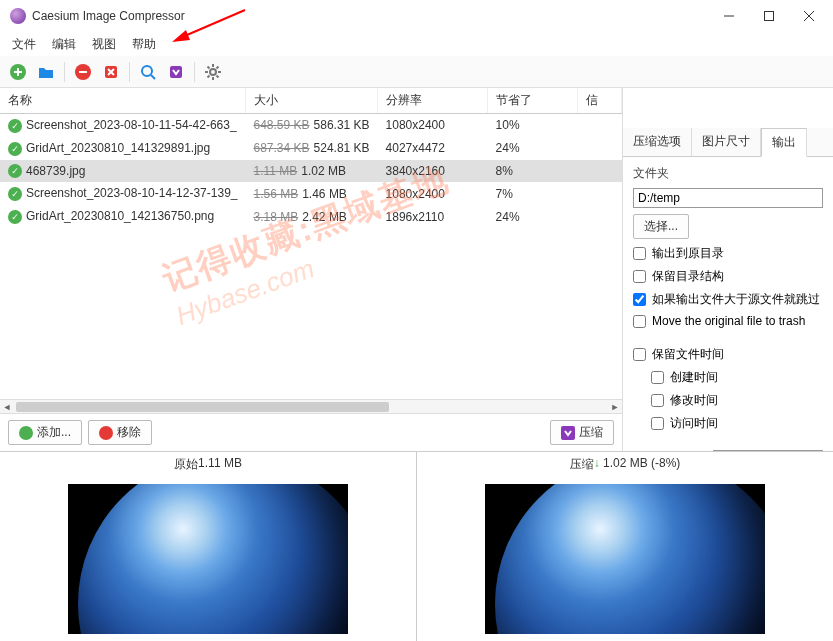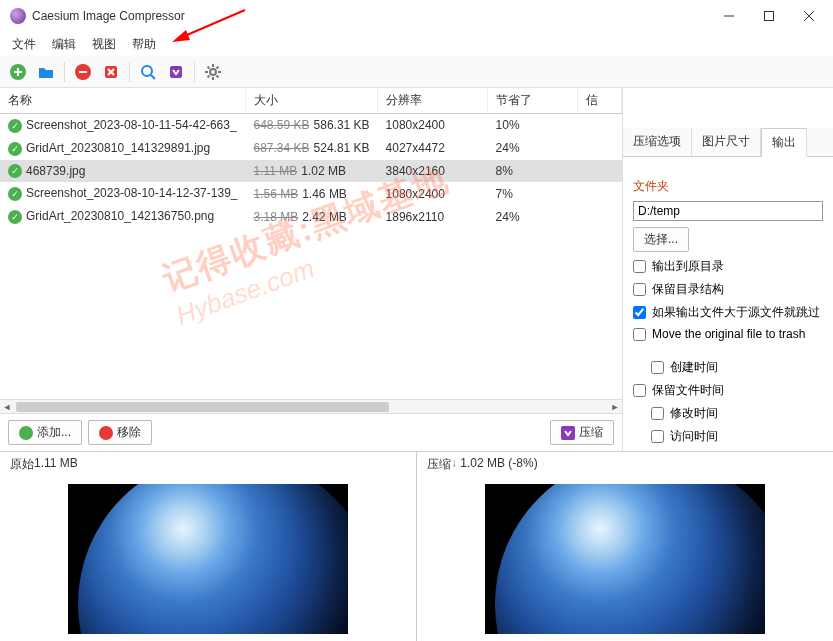--- a/index.html
+++ b/index.html
@@ -50,34 +50,34 @@
 
 .actions { display: flex; align-items: center; padding: 6px 8px; gap: 6px; border-top: 1px solid #ddd; }
 .btn { display: inline-flex; align-items: center; gap: 4px; padding: 3px 10px; border: 1px solid #bbb; background: #fdfdfd; border-radius: 2px; color: #333; }
 .circ { width: 14px; height: 14px; border-radius: 50%; display: inline-block; }
 
 
 .rtabs { display: flex; border-bottom: 1px solid #ccc; background: #fafafa; margin-top: 40px; }
 .rtab { padding: 5px 10px; border-right: 1px solid #ddd; color: #333; }
 .rtab.active { background: #fff; border-bottom: 1px solid #fff; margin-bottom: -1px; border-top: 1px solid #ccc; border-left: 1px solid #ccc; }
 .rpanel { padding: 8px 10px; display: flex; flex-direction: column; gap: 6px; }
-.field-label { color: #c2410c; margin-top: 13px; }
+.field-label { color: #404040; }
 .textinput { width: 100%; border: 1px solid #999; padding: 2px 4px; height: 20px; }
 .row-right { display: flex; justify-content: flex-start; }
 .chk { display: flex; align-items: center; gap: 6px; }
 .chk input { width: 13px; height: 13px; }
 .indent { margin-left: 18px; }
 .sel { border: 1px solid #999; padding: 1px 2px; height: 20px; }
 .grow { flex: 1; }
 
 
 .preview-strip { display: flex; height: 190px; border-top: 1px solid #ccc; }
 .pv { flex: 1; display: flex; flex-direction: column; }
 .pv + .pv { border-left: 1px solid #ccc; }
-.pv-head { display: flex; justify-content: flex-start; padding: 4px 10px; color: #333; }
+.pv-head { display: flex; justify-content: center; padding: 4px 10px; color: #333; }
 .pv-body { flex: 1; display: flex; align-items: center; justify-content: center; overflow: hidden; }
 .earth { width: 280px; height: 150px; background: #000; position: relative; overflow: hidden; }
 .earth .planet { position: absolute; right: -30px; bottom: -120px; width: 300px; height: 300px; border-radius: 50%; background: radial-gradient(circle at 35% 25%, #e8f4ff 0%, #a8d0f0 8%, #6aa8e8 15%, #3a78c8 25%, #2050a0 40%, #0a1a40 65%, #000 100%); box-shadow: inset -30px -30px 60px rgba(0,0,0,0.8); }
 .green { color: #4CAF50; }
 </style>
 </head>
 <body>
 
 <div class="titlebar">
   <div class="appicon"></div>
@@ -276,27 +276,27 @@
       <label class="chk">
           <input type="checkbox" checked="" style="">
           <span>如果输出文件大于源文件就跳过</span>
         </label>
       <label class="chk">
           <input type="checkbox" style="">
           <span>Move the original file to trash</span>
         </label>
 
       <div style="height:6px"></div>
+      <label class="chk">
+          <input type="checkbox" style="">
+          <span>保留文件时间</span>
+        </label>
       <label class="chk indent">
           <input type="checkbox" style="">
           <span>创建时间</span>
-        </label>
-      <label class="chk">
-          <input type="checkbox" style="">
-          <span>保留文件时间</span>
         </label>
       <label class="chk indent">
           <input type="checkbox" style="">
           <span>修改时间</span>
         </label>
       <label class="chk indent">
           <input type="checkbox" style="">
           <span>访问时间</span>
         </label>
 

